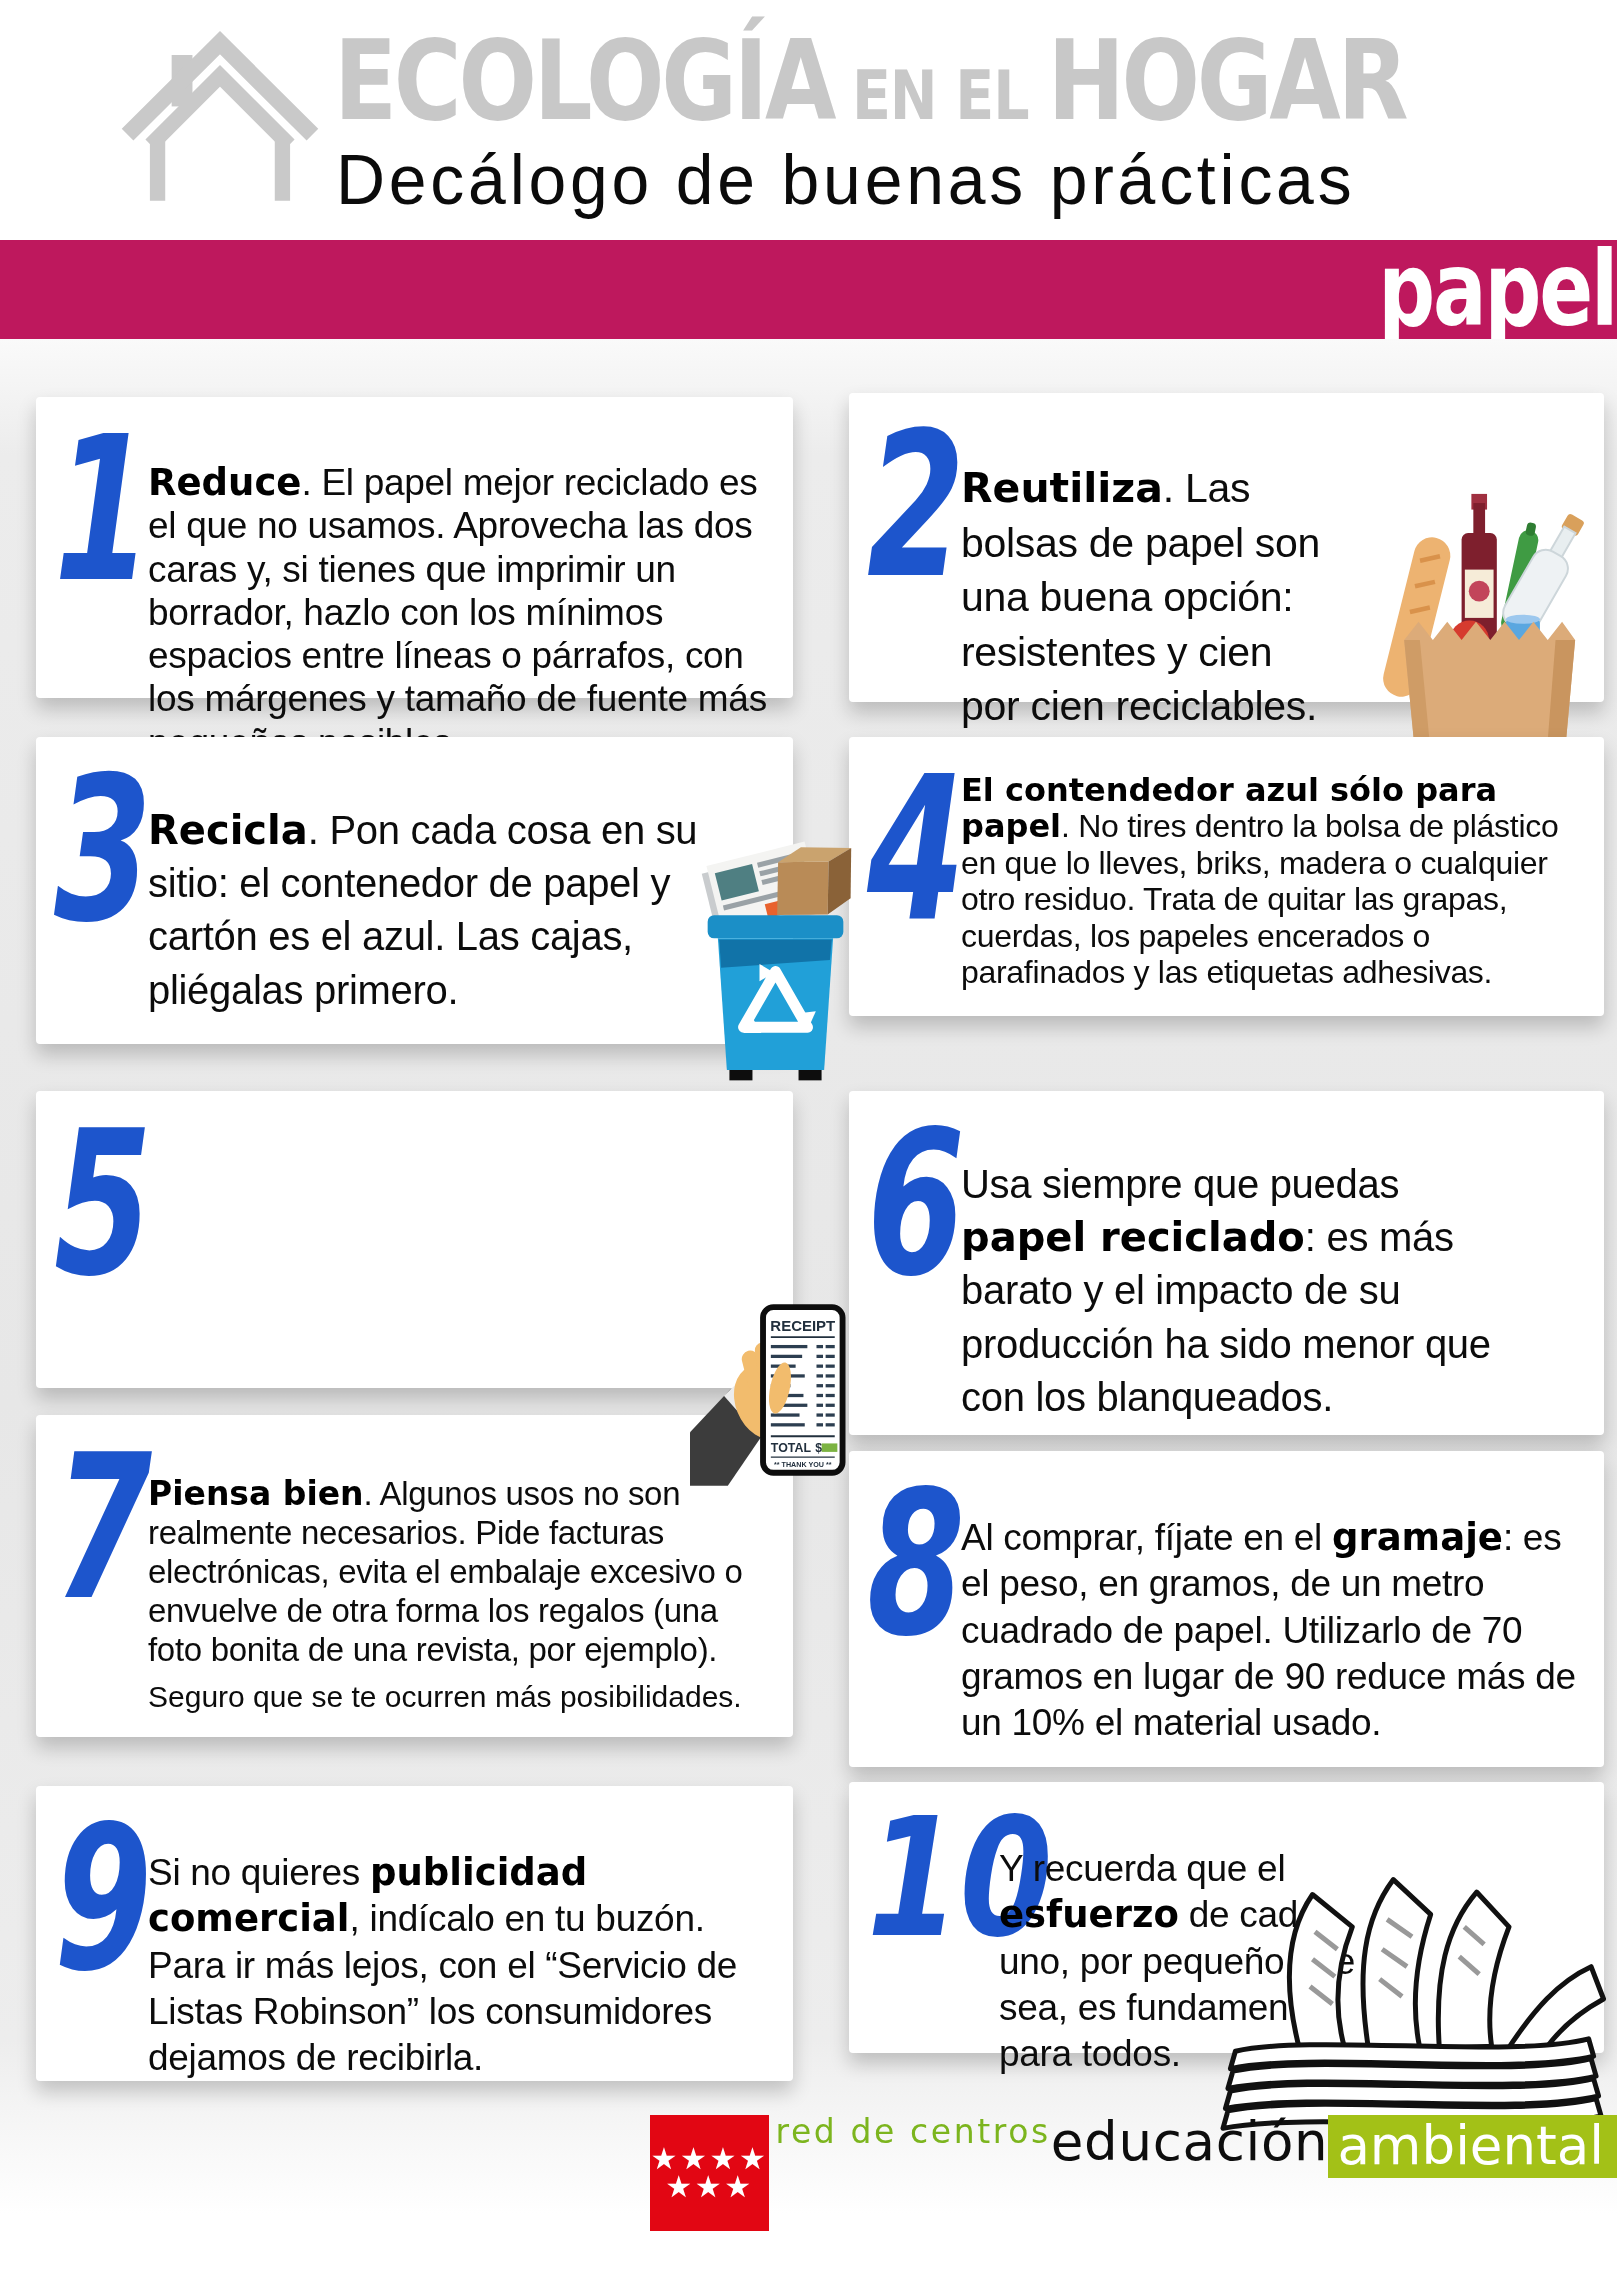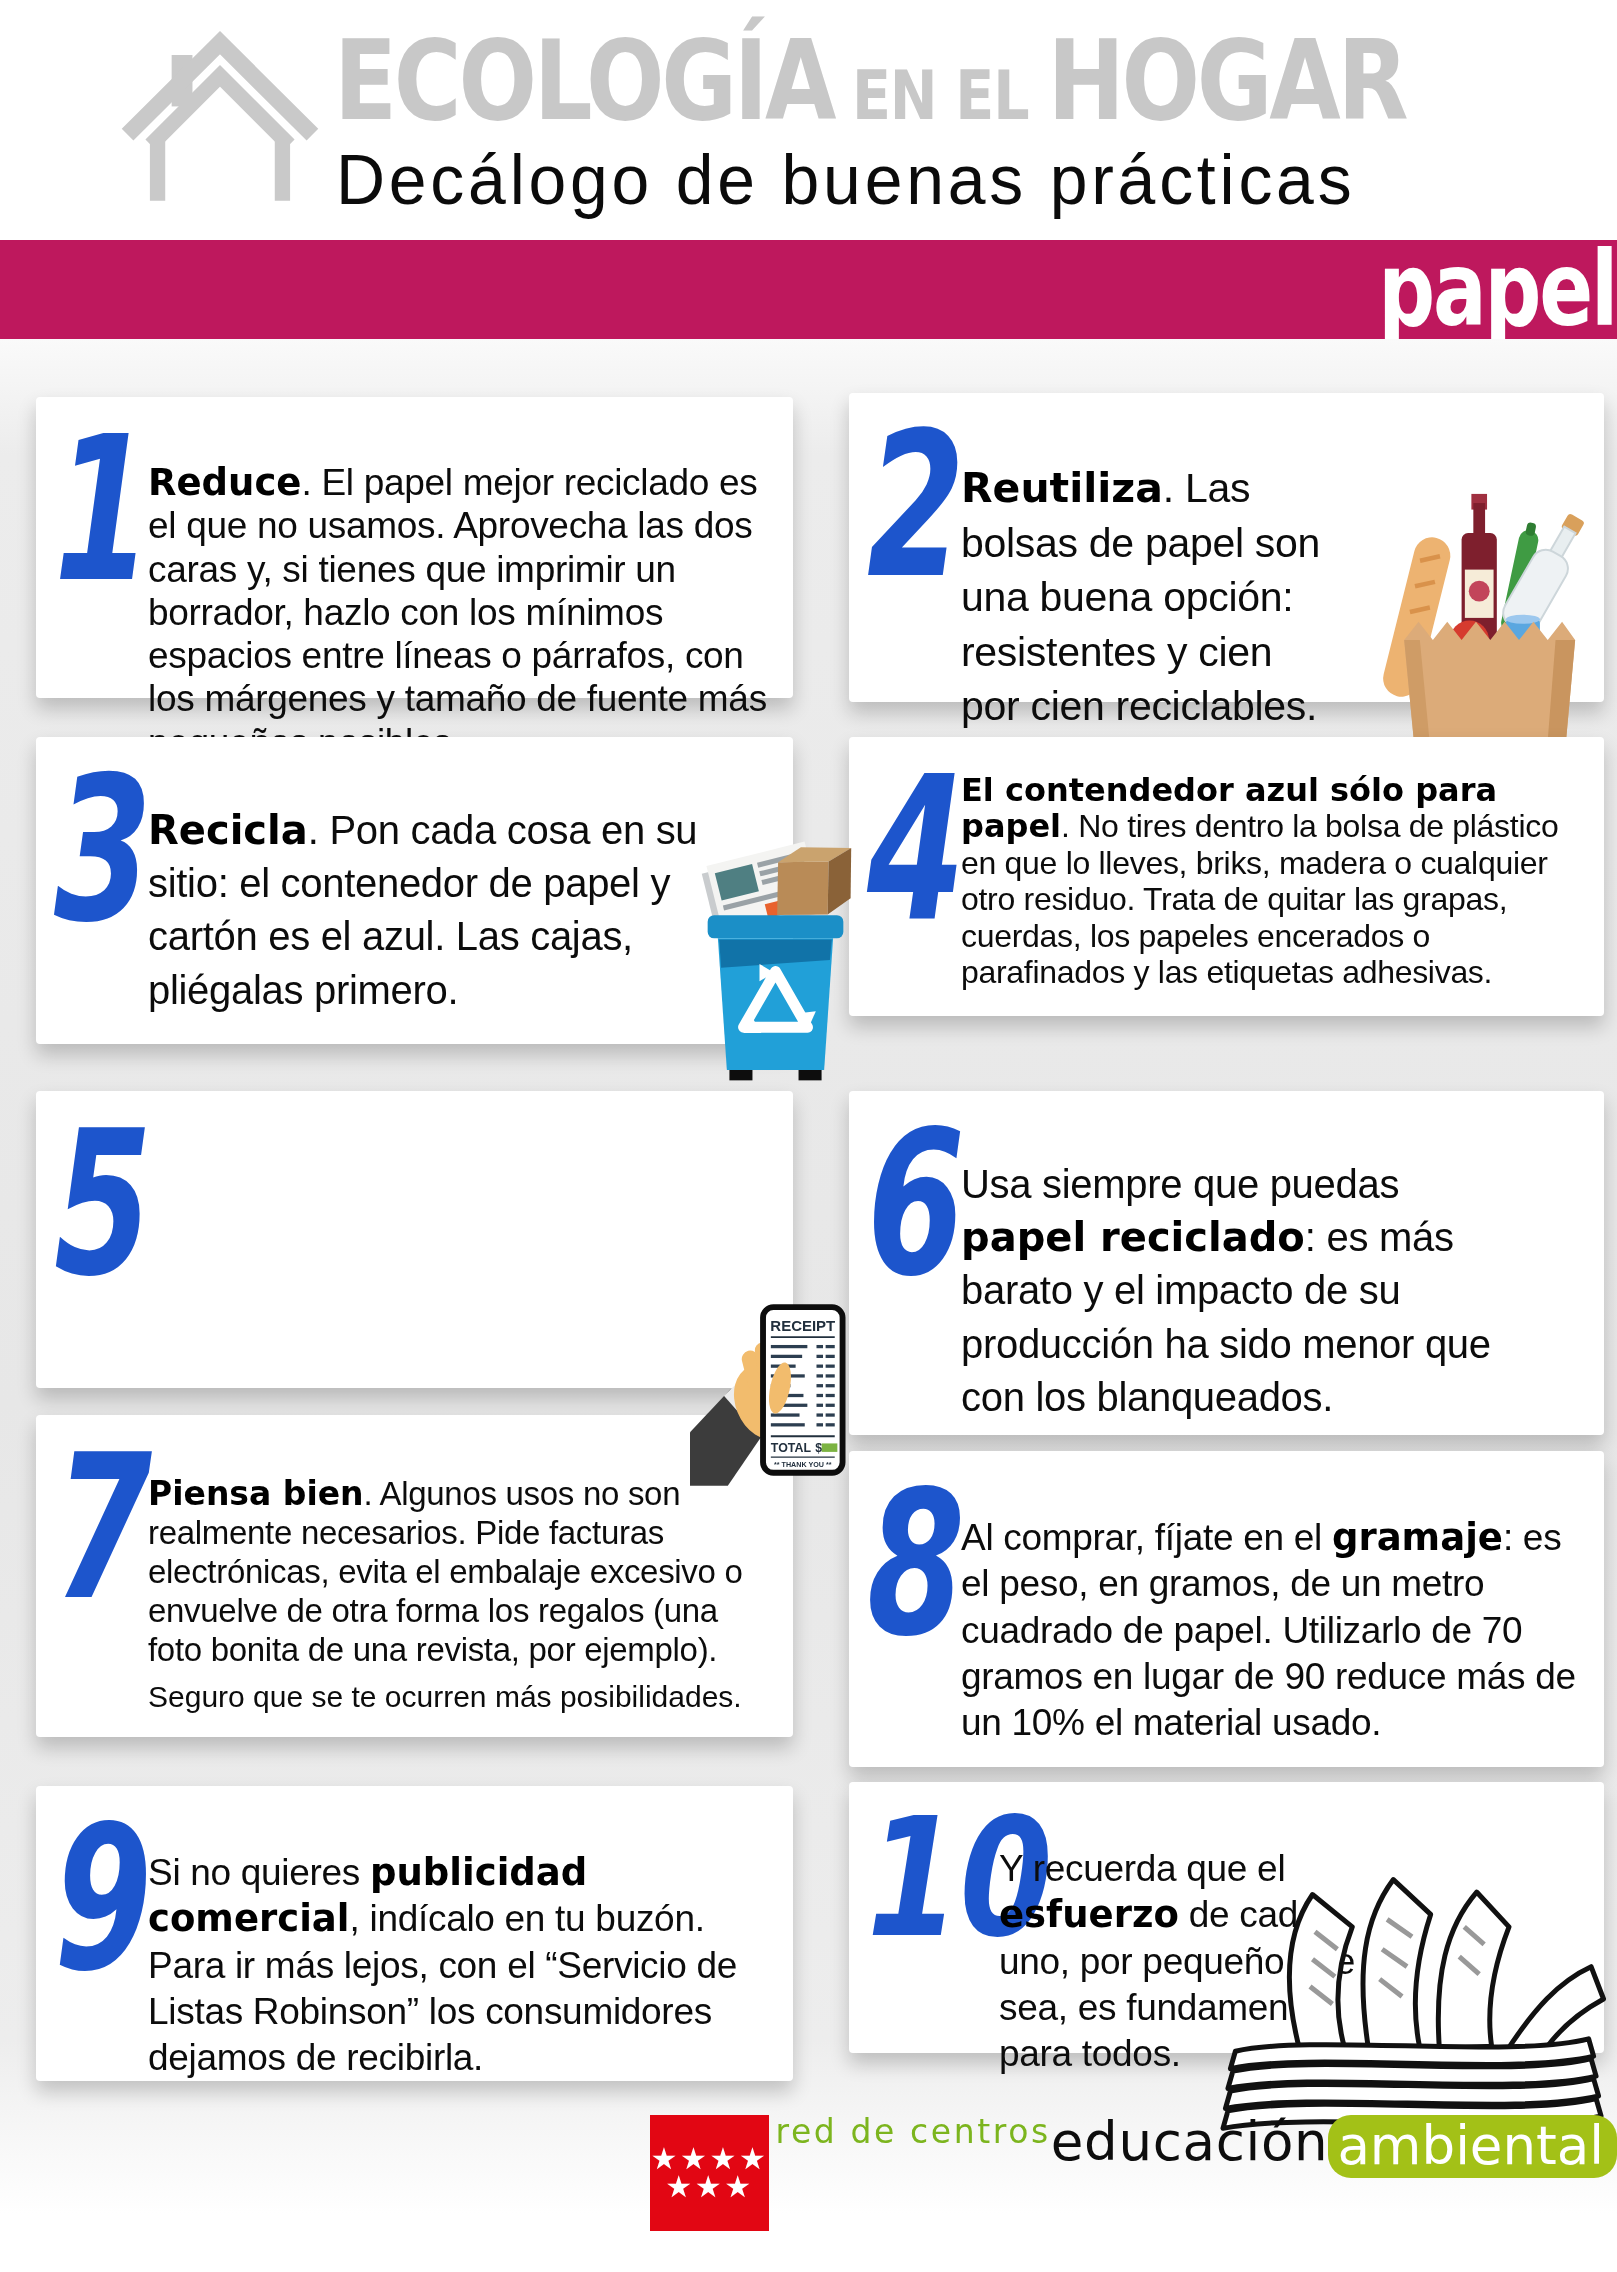--- a/index.html
+++ b/index.html
@@ -76,21 +76,21 @@
   .footer{position:absolute;left:650px;top:2115px;display:flex;align-items:flex-start;}
   .flag{width:119px;height:116px;background:#e20613;display:flex;flex-direction:column;
         align-items:center;justify-content:center;}
   .flag .row{color:#ffffff;font-size:30px;line-height:0.95;letter-spacing:2.6px;}
   .footer-text{margin-left:6.5px;display:flex;align-items:flex-start;}
   .ft-line1{color:#7cb51e;font-size:33px;line-height:1.05;letter-spacing:2.6px;
             font-family:"DejaVu Sans",sans-serif;}
   .ft-line2{color:#0d0d0d;font-size:53px;line-height:1.0;letter-spacing:0.7px;
             font-family:"DejaVu Sans",sans-serif;}
   .ft-line3{color:#ffffff;background:#a3c117;font-size:53px;line-height:1.0;
-            padding:3.9px 13px 6.5px 9px;font-family:"DejaVu Sans",sans-serif;border-radius:23px;}
+            padding:3.9px 13px 6.5px 9px;font-family:"DejaVu Sans",sans-serif;}
 </style>
 </head>
 <body>
 
 <div id="page">
 
   <div class="header">
     <svg class="house" viewBox="0 0 330 290">
       <rect x="86" y="38" width="34" height="84" fill="#c9c9c9"></rect>
       <polyline points="14,168 165,18 316,168" fill="none" stroke="#c9c9c9" stroke-width="27"></polyline>

